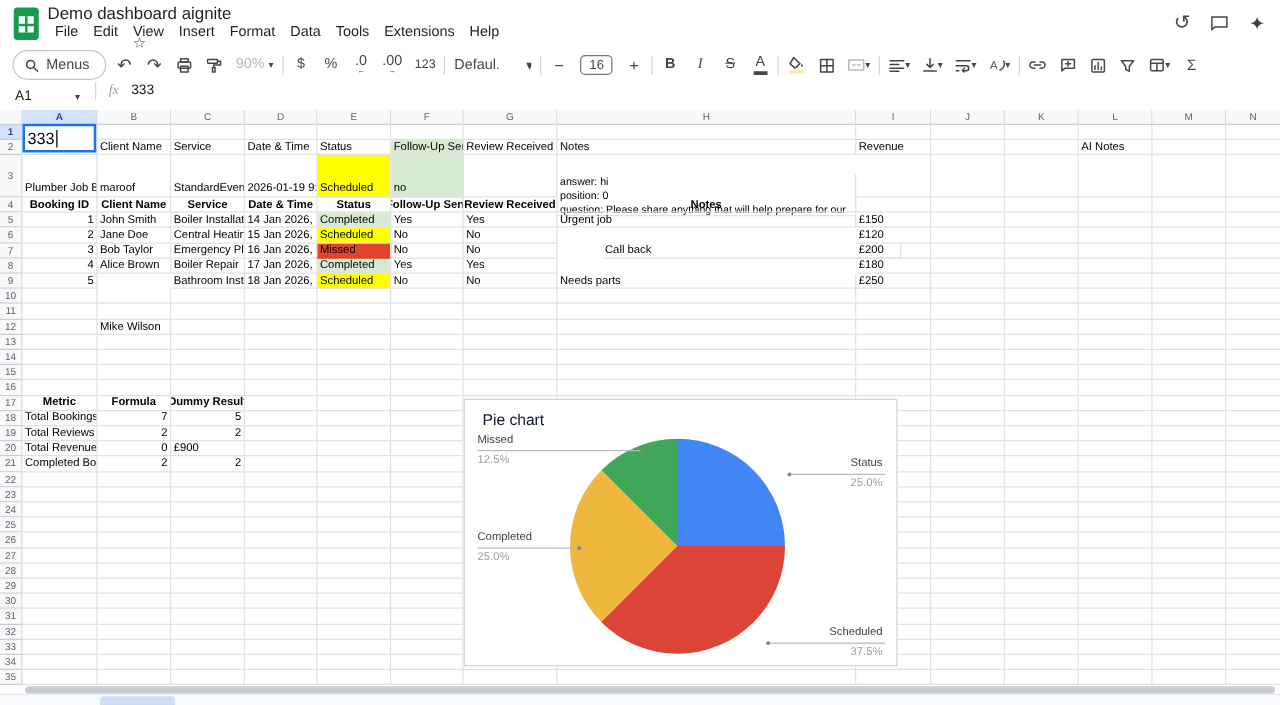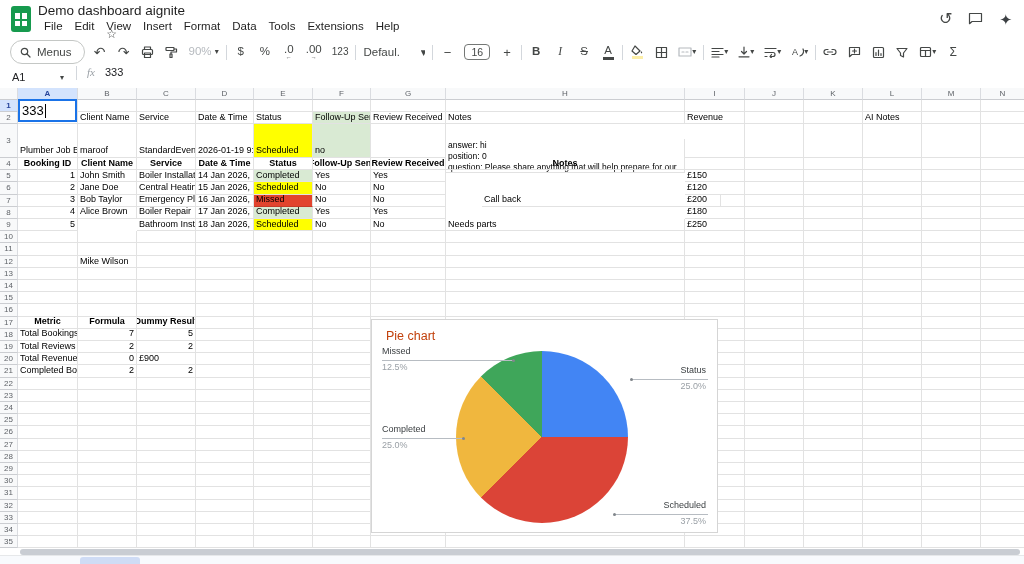--- a/index.html
+++ b/index.html
@@ -57,21 +57,21 @@
   .cell.b{font-weight:bold;}
   .cell.alc{justify-content:center;} .cell.alr{justify-content:flex-end;}
   .cell.vab{align-items:flex-end;padding-bottom:1px;} .cell.vat{align-items:flex-start;margin-top:15px;}
   .cell.ml{white-space:pre-line;font-size:8.5px;line-height:10.8px;padding-top:1px;}
   
   #editbox{position:absolute;left:18px;top:99px;width:59px;height:23px;background:#fff;border:2px solid #1a73e8;
            box-sizing:border-box;z-index:6;display:flex;align-items:center;padding-left:2px;font-size:13px;color:#000;}
   #editbox .cursor{display:inline-block;width:1px;height:14px;background:#000;margin-left:1px;}
   
   #chart{position:absolute;left:371px;top:319px;width:347px;height:214px;background:#fff;border:1px solid #d5d5d5;z-index:5;box-sizing:border-box;}
-  #chart-title{position:absolute;left:14px;top:9px;font-size:12.5px;color:#c2410c;}
+  #chart-title{position:absolute;left:14px;top:9px;font-size:12.5px;color:#0f172a;}
   #pie{position:absolute;left:84px;top:31px;width:172px;height:172px;border-radius:50%;}
   .plbl-name{position:absolute;font-size:9px;color:#3c4043;}
   .plbl-pct{position:absolute;font-size:9px;color:#9aa0a6;}
   .plbl-line{position:absolute;height:1px;background:#b7bcc2;}
   .plbl-dot{position:absolute;width:3px;height:3px;border-radius:50%;background:#80868b;}
   
   #hscroll{position:absolute;left:20px;top:549px;width:1000px;height:6px;border-radius:3px;background:#c9cdd3;z-index:7;}
   #tabstrip{position:absolute;left:0;top:555px;width:1024px;height:9px;background:#f8fafd;border-top:1px solid #e6e8ea;z-index:7;}
   #tab-active{position:absolute;left:80px;top:1px;width:60px;height:8px;background:#cfdcf5;border-radius:3px 3px 0 0;}
 </style>
@@ -391,20 +391,21 @@
     <div class="cell" style="left: 863px; top: 70px; width: 59px; height: 12.2px;"></div>
     <div class="cell" style="left: 922px; top: 70px; width: 59px; height: 12.2px;"></div>
     <div class="cell" style="left: 981px; top: 70px; width: 44px; height: 12.2px;"></div>
     <div class="cell alr" style="left: 18px; top: 82.2px; width: 60px; height: 12.2px;">1</div>
     <div class="cell" style="left: 78px; top: 82.2px; width: 59px; height: 12.2px;">John Smith</div>
     <div class="cell" style="left: 137px; top: 82.2px; width: 59px; height: 12.2px;">Boiler Installation</div>
     <div class="cell" style="left: 196px; top: 82.2px; width: 58px; height: 12.2px;">14 Jan 2026, 10:</div>
     <div class="cell" style="left: 254px; top: 82.2px; width: 59px; height: 12.2px; background: rgb(217, 234, 211);">Completed</div>
     <div class="cell" style="left: 313px; top: 82.2px; width: 58px; height: 12.2px;">Yes</div>
     <div class="cell" style="left: 371px; top: 82.2px; width: 75px; height: 12.2px;">Yes</div>
+    <div class="cell" style="left: 446px; top: 82.2px; width: 239px; height: 12.2px;">Urgent job</div>
     <div class="cell" style="left: 685px; top: 82.2px; width: 60px; height: 12.2px;">£150</div>
     <div class="cell" style="left: 745px; top: 82.2px; width: 59px; height: 12.2px;"></div>
     <div class="cell" style="left: 804px; top: 82.2px; width: 59px; height: 12.2px;"></div>
     <div class="cell" style="left: 863px; top: 82.2px; width: 59px; height: 12.2px;"></div>
     <div class="cell" style="left: 922px; top: 82.2px; width: 59px; height: 12.2px;"></div>
     <div class="cell" style="left: 981px; top: 82.2px; width: 44px; height: 12.2px;"></div>
     <div class="cell alr" style="left: 18px; top: 94.4px; width: 60px; height: 12.2px;">2</div>
     <div class="cell" style="left: 78px; top: 94.4px; width: 59px; height: 12.2px;">Jane Doe</div>
     <div class="cell" style="left: 137px; top: 94.4px; width: 59px; height: 12.2px;">Central Heating S</div>
     <div class="cell" style="left: 196px; top: 94.4px; width: 58px; height: 12.2px;">15 Jan 2026, 11:</div>

